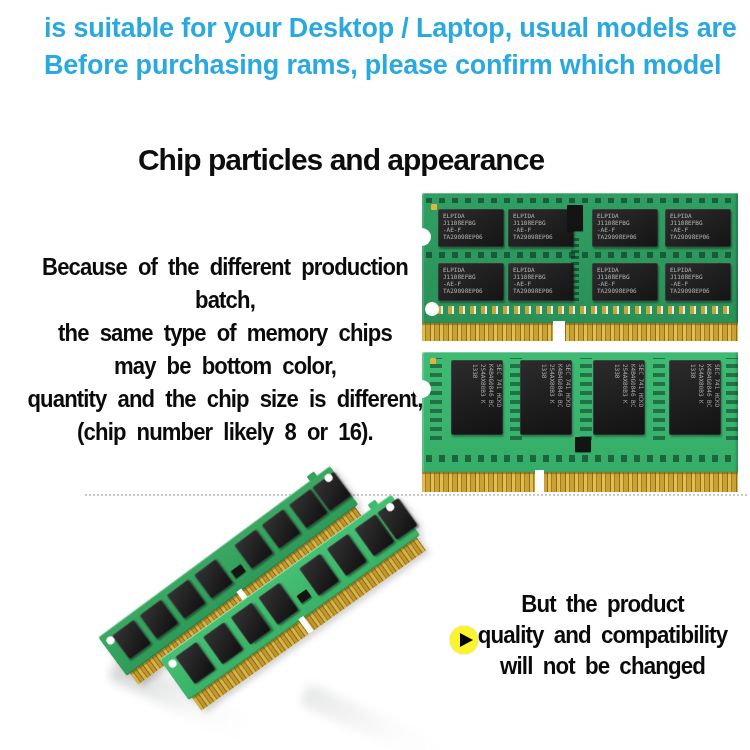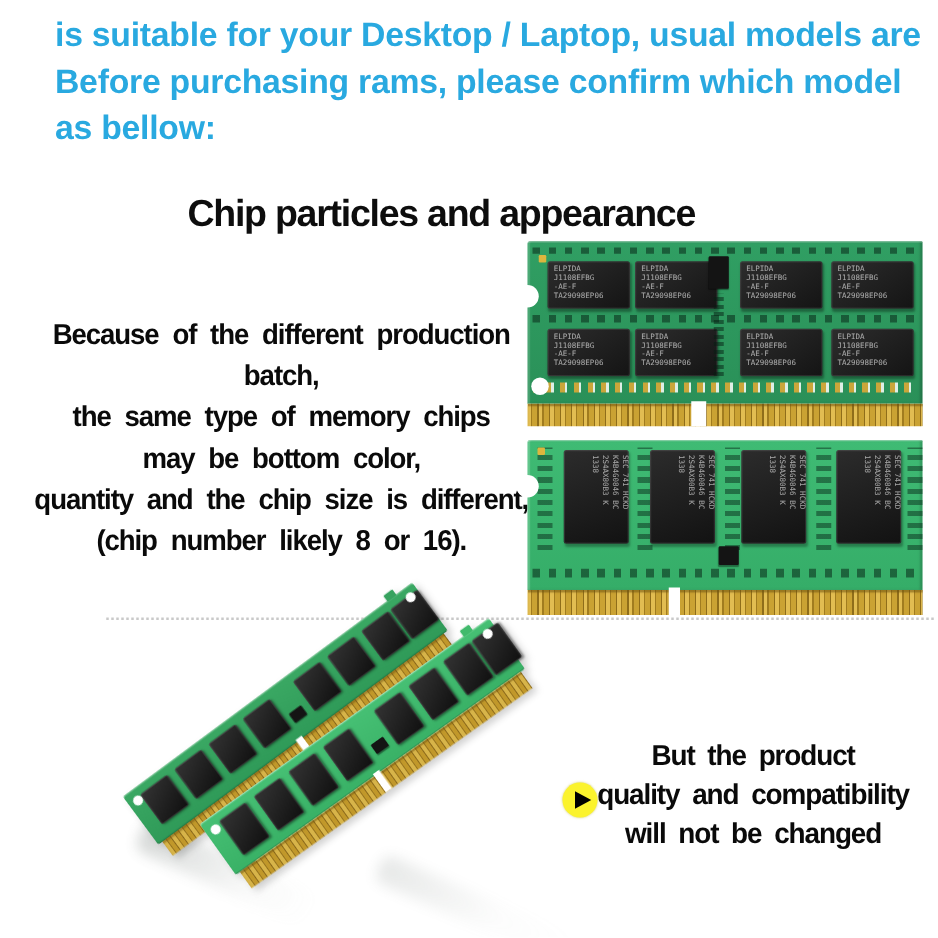--- a/index.html
+++ b/index.html
@@ -2,21 +2,21 @@
 <html><head>
 <meta charset="utf-8">
 <style>
   html,body{margin:0;padding:0;background:#fff;}
   .stage{position:relative;width:750px;height:750px;background:#ffffff;overflow:hidden;
          font-family:"Liberation Sans",sans-serif;}
 
   
   .intro{position:absolute;left:44px;top:10px;font-size:27px;font-weight:bold;
          color:#29a9e0;line-height:37px;letter-spacing:-0.2px;}
-  .heading{position:absolute;left:0;top:142px;width:680px;margin:13px;text-align:center;
+  .heading{position:absolute;left:0;top:142px;width:680px;margin:1px;text-align:center;
          font-size:30px;font-weight:bold;color:#0d0d0d;letter-spacing:-1px;}
   .prod-note{position:absolute;left:10px;top:251px;width:430px;text-align:center;
          font-size:23px;font-weight:bold;color:#0a0a0a;line-height:33px;
          letter-spacing:-0.9px;word-spacing:6px;transform:scaleX(.96);transform-origin:50% 0;}
   .qual-note{position:absolute;left:455px;top:589px;width:295px;text-align:center;
          font-size:23px;font-weight:bold;color:#0a0a0a;line-height:31px;
          letter-spacing:-0.9px;word-spacing:5px;transform:scaleX(.97);transform-origin:50% 0;}
 
   
   .play-badge{position:absolute;left:450px;top:626px;width:28px;height:28px;border-radius:50%;
@@ -94,21 +94,20 @@
         background:linear-gradient(100deg,rgba(95,105,100,.55),rgba(170,178,172,.12) 60%,transparent);}
 </style>
 </head>
 <body>
 
 <div class="stage">
 
   <div class="intro">
     <div>is suitable for your Desktop / Laptop, usual models are</div>
     <div>Before purchasing rams, please confirm which model</div>
-    <div>as bellow:</div>
   </div>
 
   <h1 class="heading">Chip particles and appearance</h1>
 
   <div class="prod-note">
     <div>Because of the different production batch,</div>
     <div>the same type of memory chips</div>
     <div>may be bottom color,</div>
     <div>quantity and the chip size is different,</div>
     <div>(chip number likely 8 or 16).</div>

